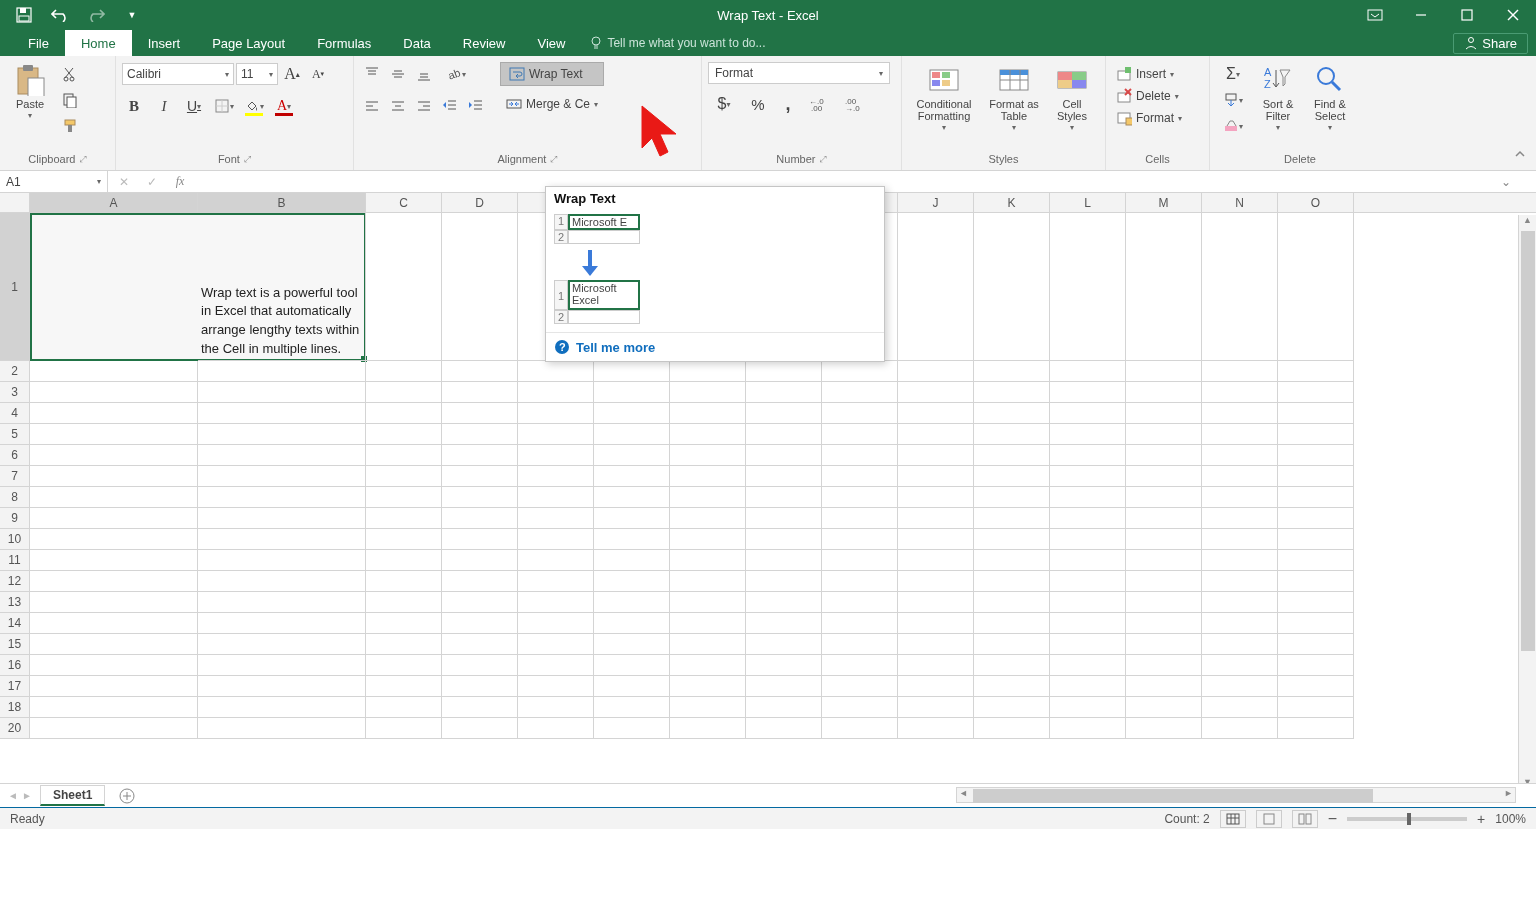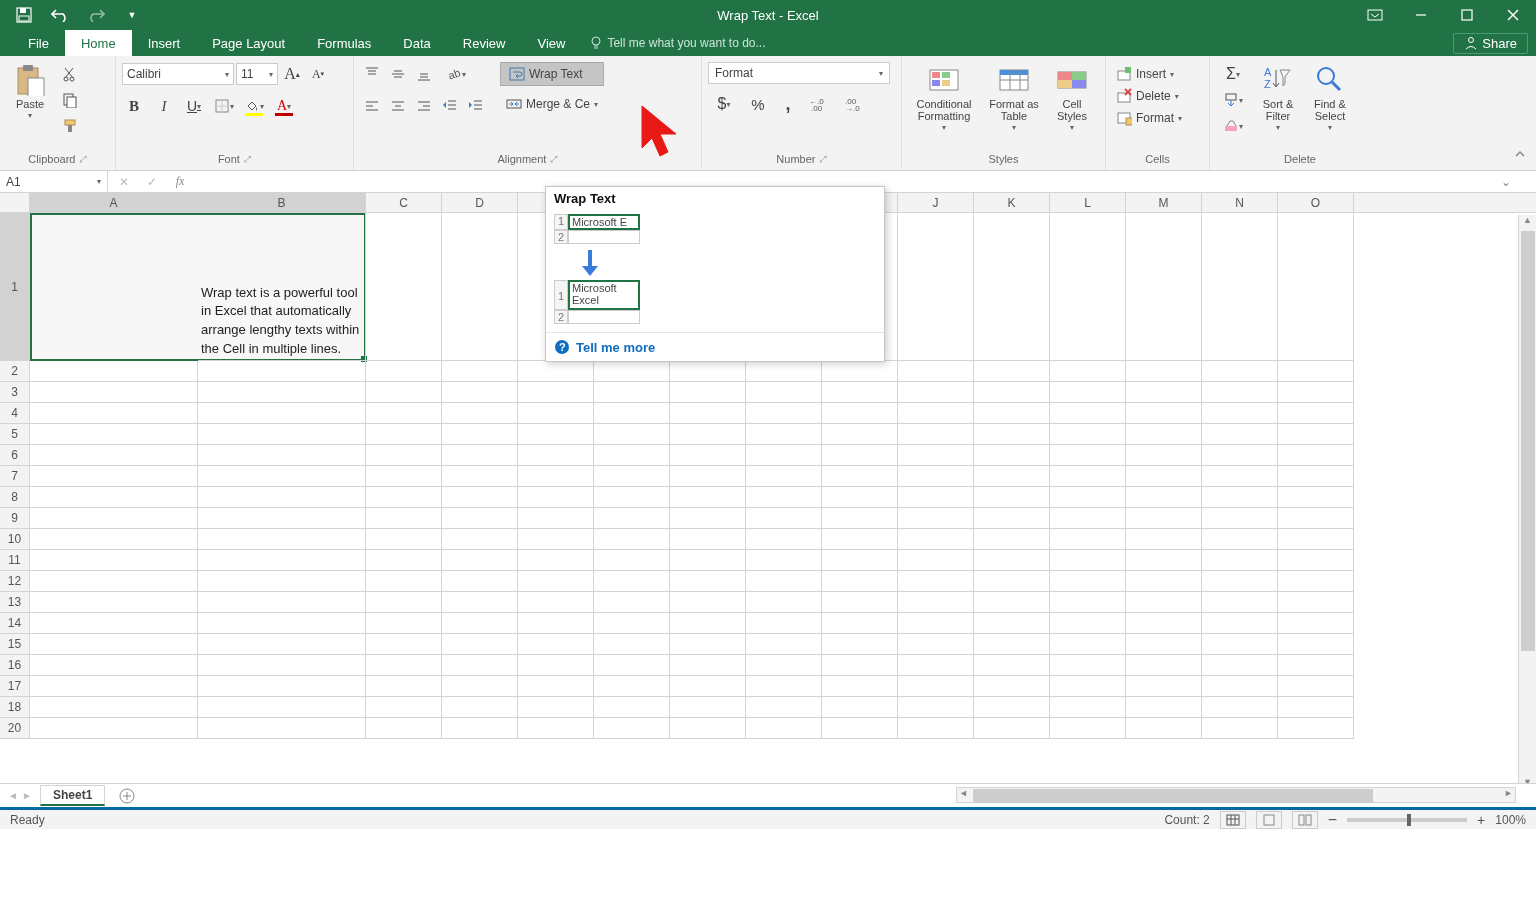--- a/index.html
+++ b/index.html
@@ -57,21 +57,21 @@
 .tooltip-img { width:100px; }
 .mini-grid-row { display:flex; }
 .mini-rownum { width:14px; text-align:center; color:#777; font-size:11px; border:1px solid #ccc; background:#f5f5f5;}
 .mini-cell { border:1px solid #217346; padding:0 2px; font-size:11px; width:72px; overflow:hidden; white-space:nowrap;}
 .tell-more { color:#106ebe; padding:6px 8px; display:flex; align-items:center; gap:6px; font-size:13px; font-weight:600;}
 .red-cursor { position:absolute; z-index:60; }
 .sheet-tabs { height:24px; background:#fff; border-top:1px solid #d4d4d4; display:flex; align-items:center; padding-left:40px; position:relative;}
 .sheet-tab { border:1px solid #d4d4d4; border-bottom:2px solid #217346; padding:2px 12px; font-size:12px; font-weight:bold; background:#fff;}
 .new-sheet { margin-left:10px; width:24px; height:20px; display:flex; align-items:center; justify-content:center; color:#888;}
 .hscroll { position:absolute; right:20px; width:560px; height:18px; }
-.statusbar { height:22px; background:#f3f3f3; border-top:3px solid #0369a1; display:flex; align-items:center; padding:0 10px; font-size:12px; color:#555; justify-content:space-between;}
+.statusbar { height:22px; background:#f3f3f3; border-top:1px solid #0369a1; display:flex; align-items:center; padding:0 10px; font-size:12px; color:#555; justify-content:space-between;}
 .status-right { display:flex; align-items:center; gap:10px;}
 .view-btn { width:26px; height:18px; border:1px solid #ccc; display:inline-flex; align-items:center; justify-content:center;}
 .zoom-slider { width:120px; height:4px; background:#ccc; position:relative;}
 .zoom-thumb { position:absolute; left:50%; top:-4px; width:4px; height:12px; background:#666;}
 .vscroll { position:absolute; right:0; top:215px; width:18px; height:572px; background:#f3f3f3; border-left:1px solid #d4d4d4;}
 .vscroll-thumb { position:absolute; top:16px; left:2px; width:14px; height:420px; background:#cdcdcd;}
 .underline-bar { position:absolute; bottom:2px; left:3px; right:3px; height:3px;}
 svg { display:block;}
 </style>
 </head>

